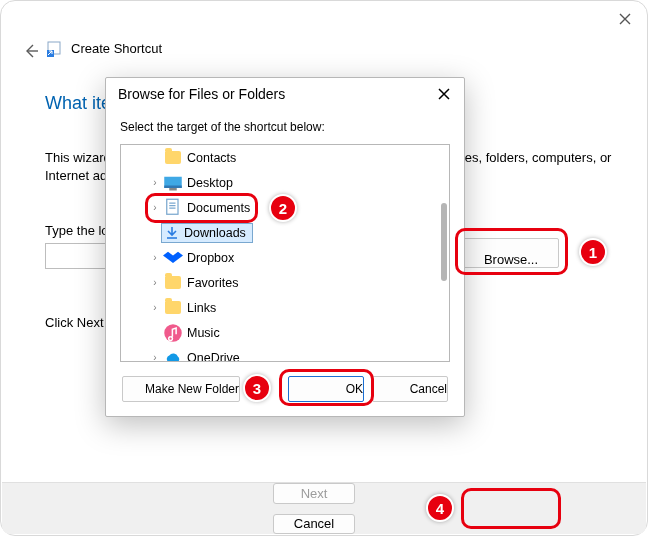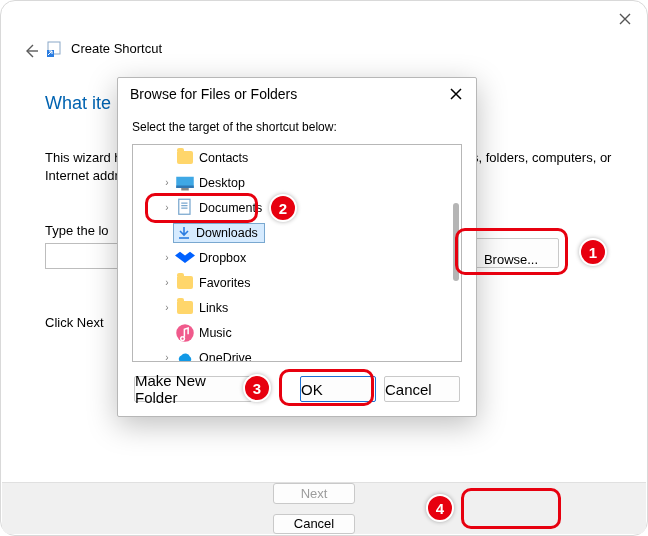--- a/index.html
+++ b/index.html
@@ -112,21 +112,20 @@
 
   
   .dialog {
     position: absolute;
     top: 76px; left: 104px;
     width: 360px;
     background: #fff;
     border: 1px solid #b7b7b7;
     box-shadow: 0 8px 30px rgba(0,0,0,0.25);
     border-radius: 2px;
-    margin-left: 12px;
   }
   .dlg-title-bar {
     display: flex;
     align-items: center;
     justify-content: space-between;
     padding: 8px 12px 4px 12px;
     font-size: 14px;
   }
   .dlg-title-bar .x { width: 16px; height: 16px; }
   .dlg-body {
@@ -184,23 +183,23 @@
     justify-content: space-between;
     align-items: center;
     padding: 14px 2px 0 2px;
   }
   .dlg-btn {
     height: 26px;
     background: #fdfdfd;
     border: 1px solid #c9c9c9;
     display: flex;
     align-items: center;
-    justify-content: flex-start;
+    justify-content: flex-end;
     border-radius: 2px;
-    font-size: 15px;
+    font-size: 12px;
   }
   .make-new { width: 118px; }
   .ok-btn { width: 76px; border: 1px solid #1b6fd2; }
   .cancel-btn { width: 76px; }
   .right-btns { display: flex; gap: 8px; }
 
   
   .hl-red {
     position: absolute;
     border: 3px solid #e7000f;

